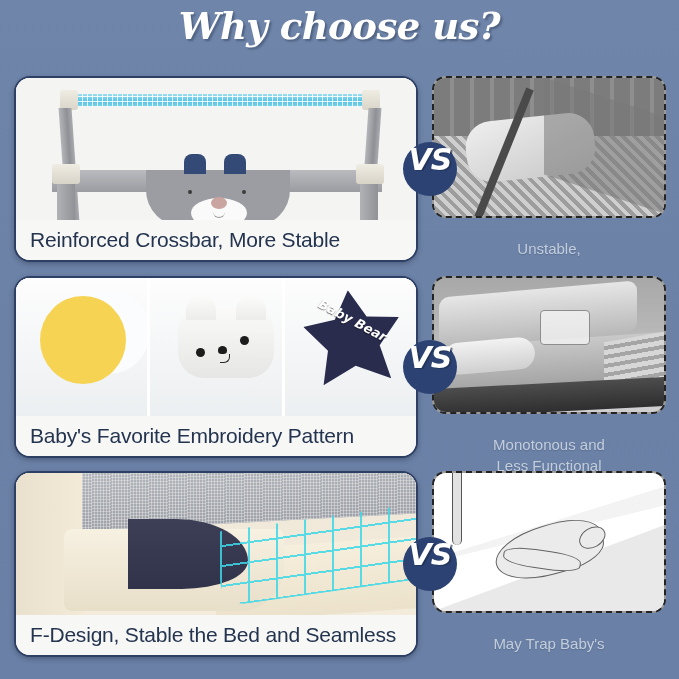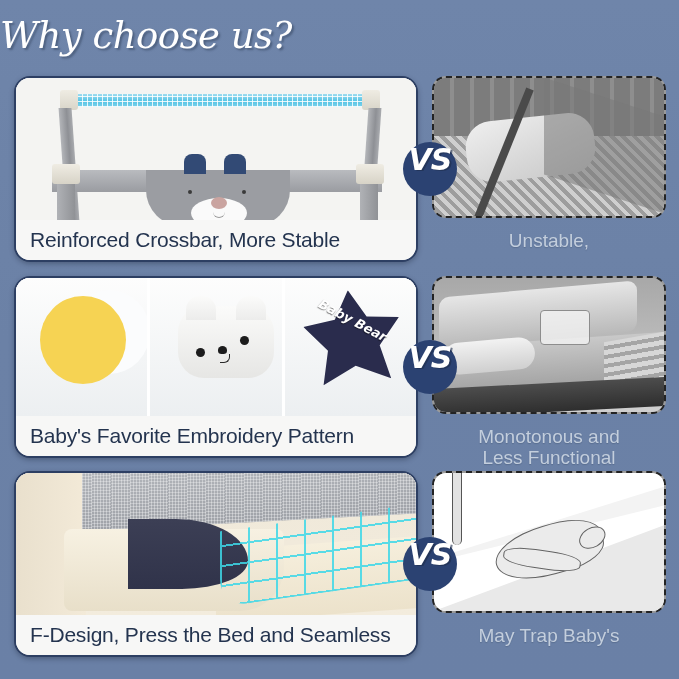--- a/index.html
+++ b/index.html
@@ -11,25 +11,25 @@
   }
   #root {
     position: relative;
     width: 679px; height: 679px;
     background: linear-gradient(180deg,#6f85aa 0%, #6b81a6 50%, #6a80a6 100%);
   }
 
   
   .title {
     position: absolute;
-    top: 14px; left: 0; width: 679px;
-    text-align: left;
+    top: 4px; left: 0; width: 679px;
+    text-align: center;
     font-family: "DejaVu Serif", "Liberation Serif", serif;
     font-style: italic;
-    font-weight: normal;
+    font-weight: bold;
     font-size: 37px;
     letter-spacing: -0.5px;
     color: #ffffff;
     text-shadow: 2px 2px 2px rgba(40,55,80,0.45);
   }
 
   
   .row { position: absolute; left: 0; width: 679px; }
   .row1 { top: 76px;  height: 186px; }
   .row2 { top: 276px; height: 182px; }
@@ -77,24 +77,24 @@
     width: 100%;
     height: calc(100% - 44px);
     border: 2px dashed #18243a;
     border-radius: 14px;
     overflow: hidden;
     background: #9a9a9a;
     filter: grayscale(1);
   }
   .bad-cap {
     width: 100%;
-    padding-top: 12px;
+    padding-top: 20px;
     text-align: center;
     color: #c3cedd;
-    font-size: 19px;
+    font-size: 15px;
     line-height: 21px;
     text-shadow: 0 1px 1px rgba(40,55,80,0.25);
   }
 
   
   .vs {
     position: absolute;
     left: 403px;
     top: 50%;
     transform: translateY(-50%);
@@ -430,21 +430,21 @@
       <div class="good-img">
         <div class="fdesign">
           <div class="fd-wall"></div>
           <div class="fd-mattress"></div>
           <div class="fd-mesh"></div>
           <div class="fd-base"></div>
           <div class="fd-flap"></div>
           <div class="fd-grid"></div>
         </div>
       </div>
-      <div class="good-cap">F-Design, Press the Bed and Seamless</div>
+      <div class="good-cap">F-Design, Stable the Bed and Seamless</div>
     </div>
 
     <div class="vs">
       <div class="disc"></div>
       <div class="txt">VS</div>
     </div>
 
     <div class="bad">
       <div class="bad-img">
         <div class="bp3">

